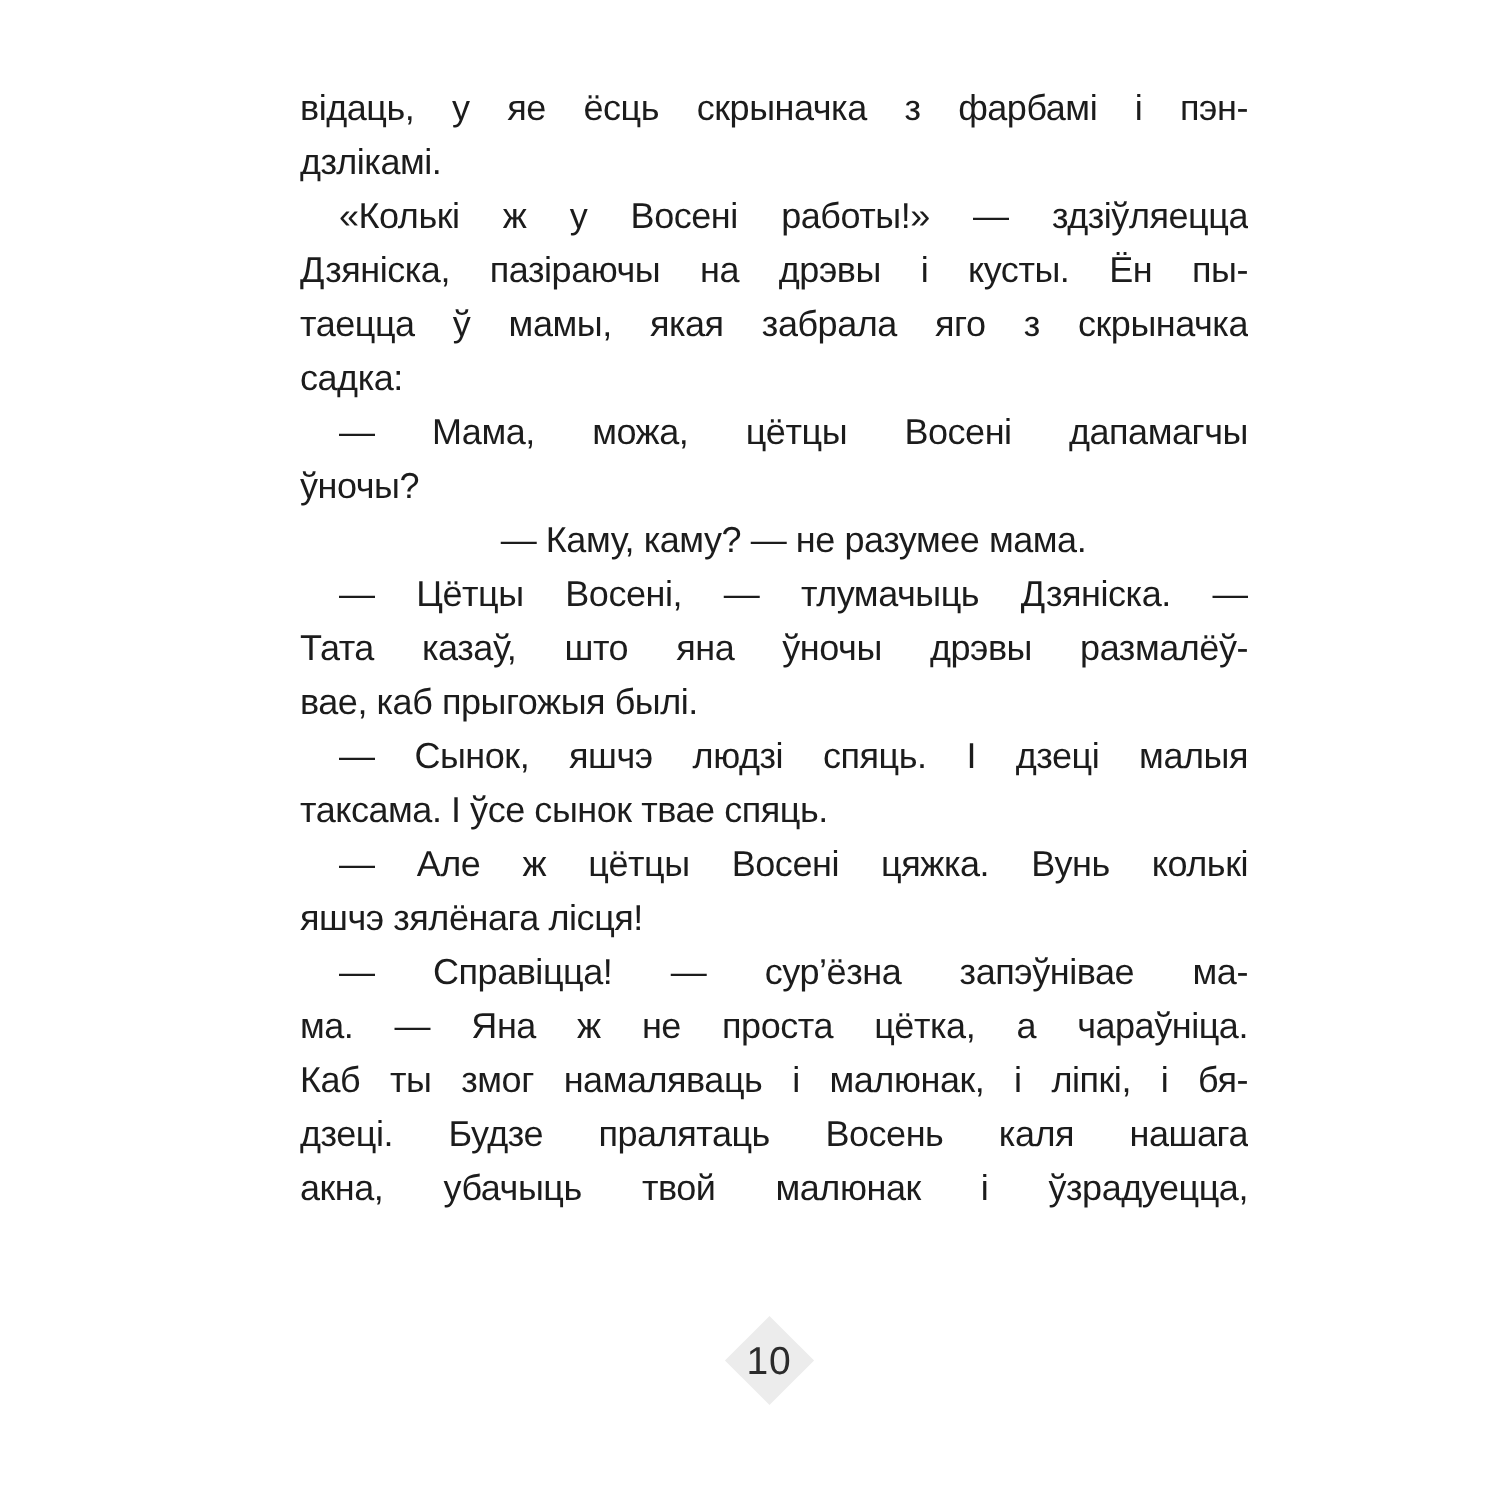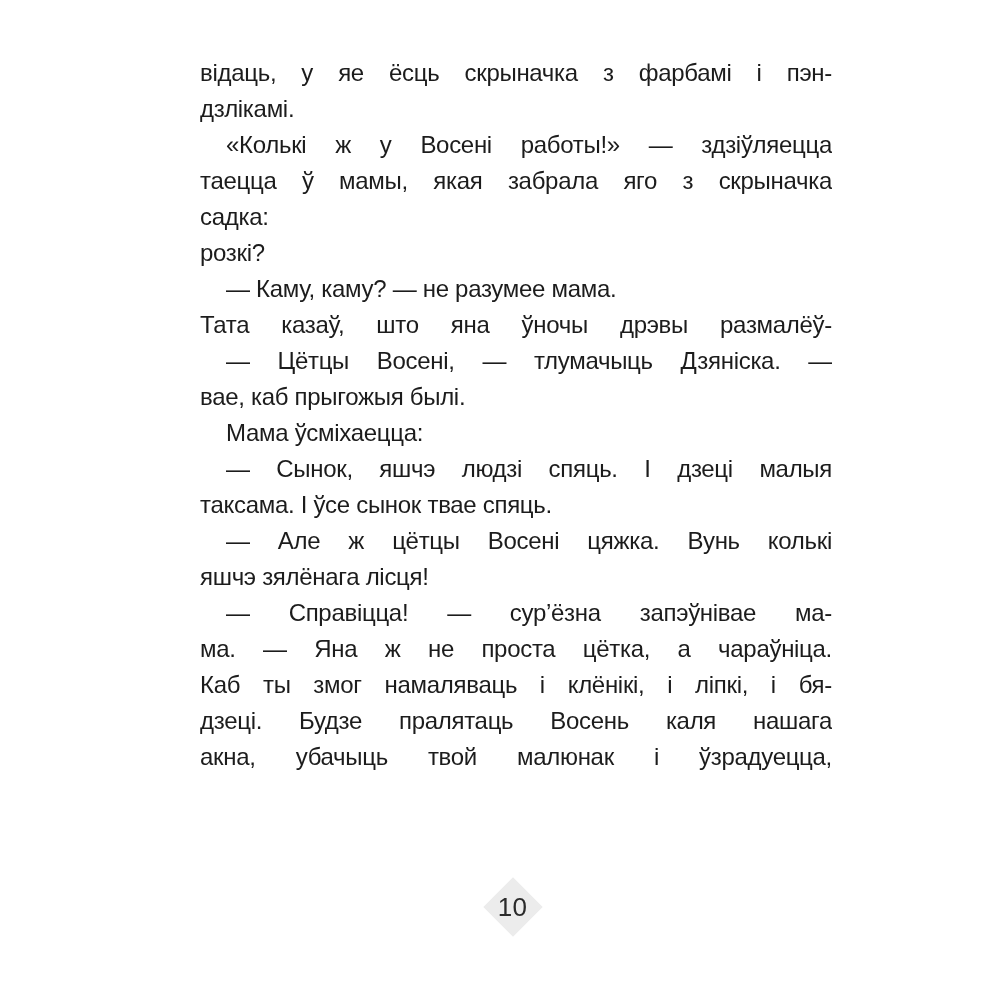--- a/index.html
+++ b/index.html
@@ -39,20 +39,21 @@
     text-align: left;
   }
   .line.justify {
     white-space: normal;
     text-align: justify;
     text-align-last: justify;
     overflow: hidden;
   }
   .line.indent {
     padding-left: 26px;
+    text-align: center;
   }
   .page-marker {
     position: absolute;
     left: 492px;
     top: 886px;
     width: 42px;
     height: 42px;
     background: var(--color-marker-bg);
     transform: rotate(45deg);
     display: flex;
@@ -67,34 +68,35 @@
   }
 </style>
 </head>
 <body>
 
 <div class="page">
   <div class="text-block">
       <div class="line justify">відаць, у яе ёсць скрыначка з фарбамі і пэн-</div>
       <div class="line">дзлікамі.</div>
       <div class="line justify indent">«Колькі ж у Восені работы!» — здзіўляецца</div>
+      <div class="line justify">Дзяніска, пазіраючы на дрэвы і кусты. Ён пы-</div>
       <div class="line justify">таецца ў мамы, якая забрала яго з скрыначка</div>
       <div class="line">садка:</div>
-      <div class="line">розкі?</div>
+      <div class="line justify indent">— Мама, можа, цётцы Восені дапамагчы</div>
+      <div class="line">ўночы?</div>
       <div class="line indent">— Каму, каму? — не разумее мама.</div>
+      <div class="line justify indent">— Цётцы Восені, — тлумачыць Дзяніска. —</div>
       <div class="line justify">Тата казаў, што яна ўночы дрэвы размалёў-</div>
-      <div class="line justify indent">— Цётцы Восені, — тлумачыць Дзяніска. —</div>
       <div class="line">вае, каб прыгожыя былі.</div>
-      <div class="line indent">Мама ўсміхаецца:</div>
       <div class="line justify indent">— Сынок, яшчэ людзі спяць. І дзеці малыя</div>
       <div class="line">таксама. І ўсе сынок твае спяць.</div>
       <div class="line justify indent">— Але ж цётцы Восені цяжка. Вунь колькі</div>
       <div class="line">яшчэ зялёнага лісця!</div>
       <div class="line justify indent">— Справіцца! — сур’ёзна запэўнівае ма-</div>
       <div class="line justify">ма. — Яна ж не проста цётка, а чараўніца.</div>
-      <div class="line justify">Каб ты змог намаляваць і клёнікі, і ліпкі, і бя-</div>
+      <div class="line justify">Каб ты змог намаляваць і малюнак, і ліпкі, і бя-</div>
       <div class="line justify">дзеці. Будзе пралятаць Восень каля нашага</div>
       <div class="line justify">акна, убачыць твой малюнак і ўзрадуецца,</div>
     </div>
   <div class="page-marker">
     <span class="page-num">10</span>
   </div>
 </div>
 
 </body></html>

